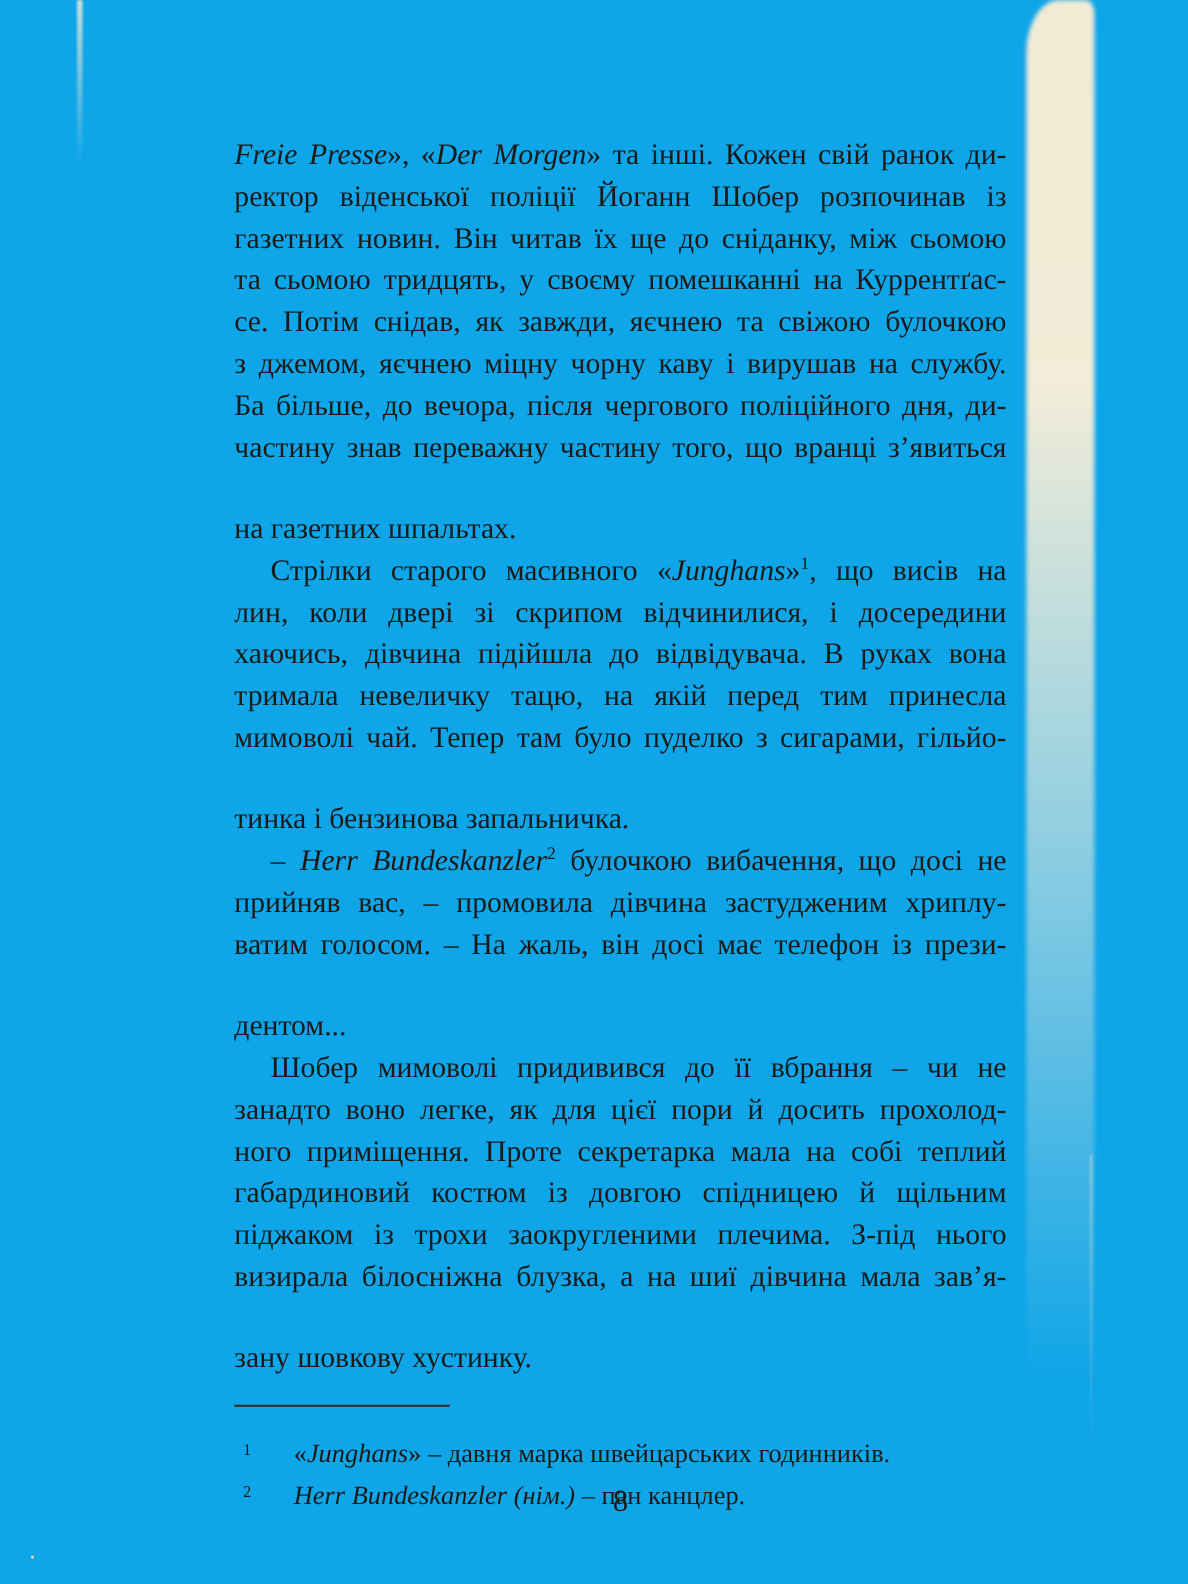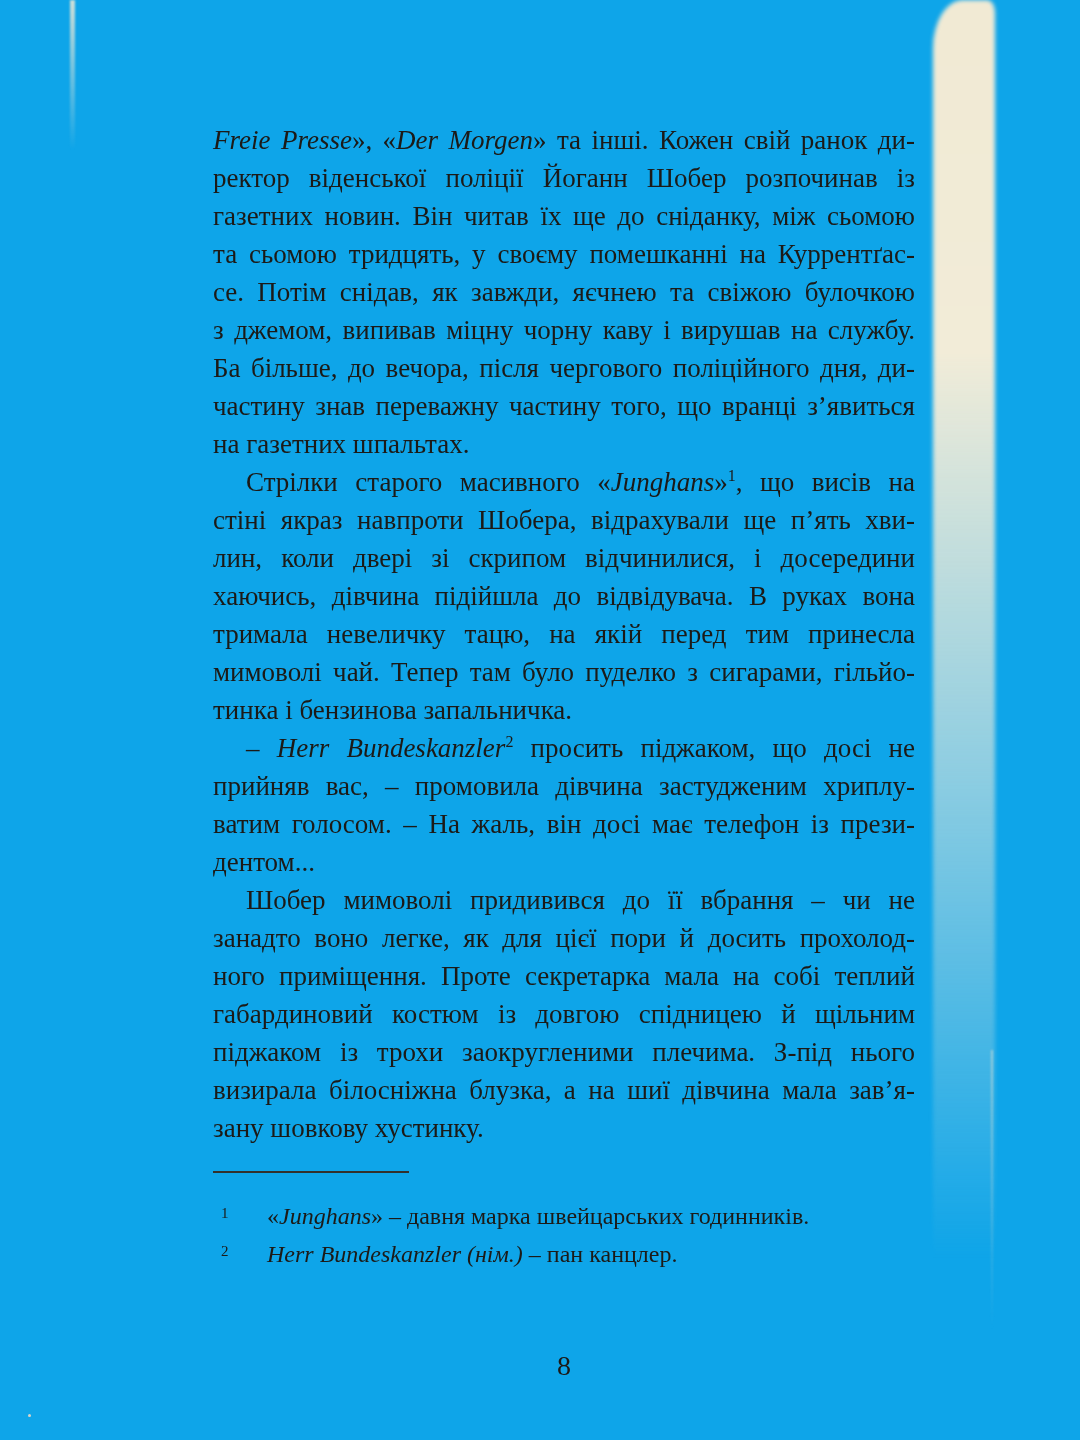--- a/index.html
+++ b/index.html
@@ -67,21 +67,21 @@
     width: 702px;
   }
   .para { margin: 0; }
   .line {
     font-size: 27px;
     line-height: 38px;
     text-align: justify;
     text-align-last: justify;
     hyphens: none;
   }
-  .line.no-just { text-align-last: left; }
+  .line.no-just { text-align-last: left; margin-top: 36px; }
   .line.first { text-indent: 33px; }
   .it { font-style: italic; }
   .sup {
     font-size: 16px;
     vertical-align: super;
     line-height: 0;
   }
 
   .fn-sep {
     width: 196px;
@@ -124,36 +124,35 @@
   <div class="speck"></div>
 
   <main class="text-block">
     <div>
         <div class="para">
           <div class="line"><span class="it">Freie Presse</span><span>», «</span><span class="it">Der Morgen</span><span>» та інші. Кожен свій ранок ди-</span></div>
           <div class="line"><span>ректор віденської поліції Йоганн Шобер розпочинав із</span></div>
           <div class="line"><span>газетних новин. Він читав їх ще до сніданку, між сьомою</span></div>
           <div class="line"><span>та сьомою тридцять, у своєму помешканні на Куррентґас-</span></div>
           <div class="line"><span>се. Потім снідав, як завжди, яєчнею та свіжою булочкою</span></div>
-          <div class="line"><span>з джемом, випивав міцну чорну каву і вирушав на службу.</span></div>
+          <div class="line"><span>з джемом, яєчнею міцну чорну каву і вирушав на службу.</span></div>
           <div class="line"><span>Ба більше, до вечора, після чергового поліційного дня, ди-</span></div>
           <div class="line"><span>частину знав переважну частину того, що вранці з’явиться</span></div>
           <div class="line no-just"><span>на газетних шпальтах.</span></div>
         </div>
         <div class="para">
           <div class="line first"><span>Стрілки старого масивного «</span><span class="it">Junghans</span><span>»</span><span class="sup">1</span><span>, що висів на</span></div>
-          <div class="line"><span>стіні якраз навпроти Шобера, відрахували ще п’ять хви-</span></div>
           <div class="line"><span>лин, коли двері зі скрипом відчинилися, і досередини</span></div>
           <div class="line"><span>хаючись, дівчина підійшла до відвідувача. В руках вона</span></div>
           <div class="line"><span>тримала невеличку тацю, на якій перед тим принесла</span></div>
           <div class="line"><span>мимоволі чай. Тепер там було пуделко з сигарами, гільйо-</span></div>
           <div class="line no-just"><span>тинка і бензинова запальничка.</span></div>
         </div>
         <div class="para">
-          <div class="line first"><span>– </span><span class="it">Herr Bundeskanzler</span><span class="sup">2</span><span> просить піджаком, що досі не</span></div>
+          <div class="line first"><span>– </span><span class="it">Herr Bundeskanzler</span><span class="sup">2</span><span> булочкою вибачення, що досі не</span></div>
           <div class="line"><span>прийняв вас, – промовила дівчина застудженим хриплу-</span></div>
           <div class="line"><span>ватим голосом. – На жаль, він досі має телефон із прези-</span></div>
           <div class="line no-just"><span>дентом...</span></div>
         </div>
         <div class="para">
           <div class="line first"><span>Шобер мимоволі придивився до її вбрання – чи не</span></div>
           <div class="line"><span>занадто воно легке, як для цієї пори й досить прохолод-</span></div>
           <div class="line"><span>ного приміщення. Проте секретарка мала на собі теплий</span></div>
           <div class="line"><span>габардиновий костюм із довгою спідницею й щільним</span></div>
           <div class="line"><span>піджаком із трохи заокругленими плечима. З-під нього</span></div>

